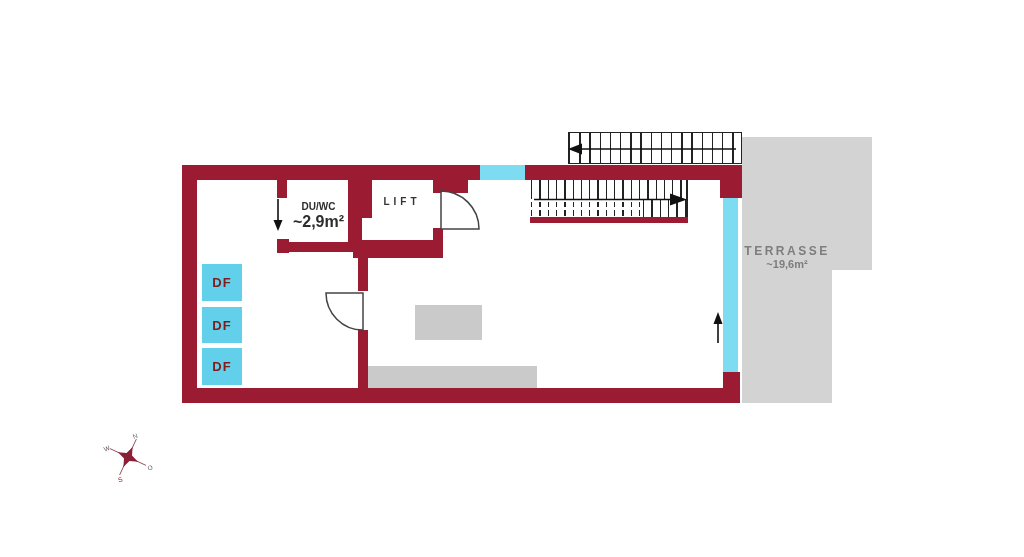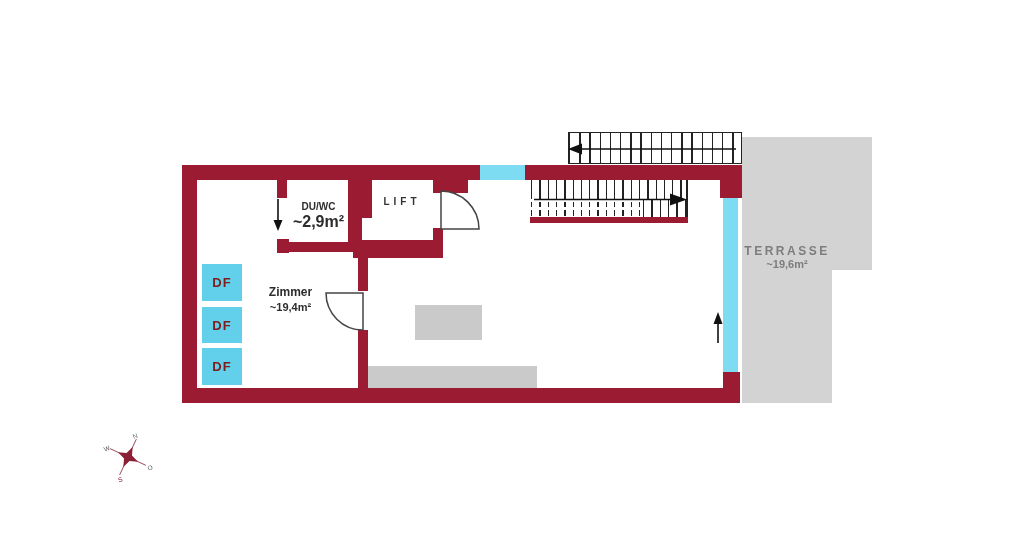--- a/index.html
+++ b/index.html
@@ -109,22 +109,18 @@
     </g>
   </svg>
 
   <div class="label label-sm" style="left:276px;top:199px;width:85px;">
     <div class="nm">DU/WC</div>
     <div class="ar">~2,9m²</div>
   </div>
   <div class="lift-label" style="left:370px;top:196px;width:64px;">
     <span>LIFT</span>
   </div>
-  <div class="label" style="left:238px;top:285px;width:105px;">
-    <div class="nm">Zimmer</div>
-    <div class="ar">~19,4m²</div>
-  </div>
   <div class="terr-label" style="left:737px;top:245px;width:100px;">
     <div class="nm">TERRASSE</div>
     <div class="ar">~19,6m²</div>
   </div>
 
 </div>
 
 </body></html>

